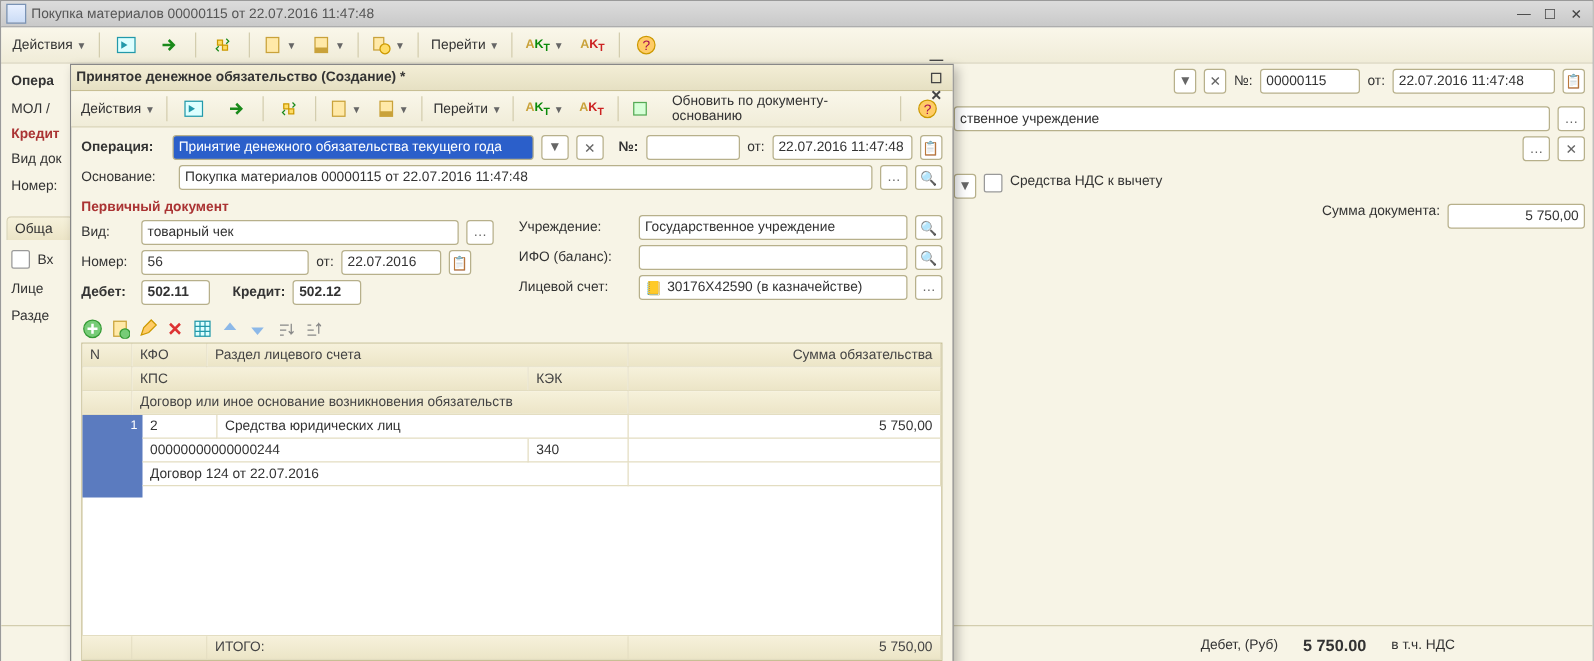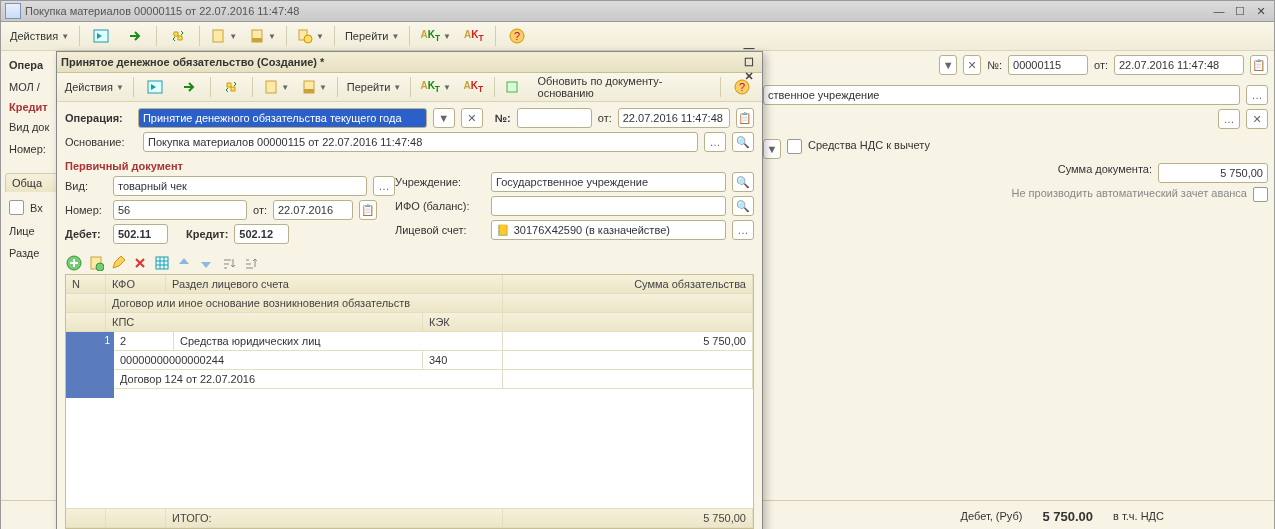--- a/index.html
+++ b/index.html
@@ -198,24 +198,20 @@
       </div>
       <div class="right-row" style="justify-content:flex-start;margin-top:10px">
         <span class="inp small-btn" style="width:18px">▼</span>
         <span class="check"></span>
         <span>Средства НДС к вычету</span>
       </div>
       <div class="right-row" style="margin-top:4px">
         <span class="lbl">Сумма документа:</span>
         <span class="inp" style="width:110px;justify-content:flex-end">5 750,00</span>
       </div>
-      <div class="right-row" style="color:#888;margin-top:4px">
-        <span>Не производить автоматический зачет аванса</span>
-        <span class="check"></span>
-      </div>
     </div>
 
     <div class="footer">
       <div class="sp"></div>
       <span>Дебет, (Руб)</span>
       <span style="font-weight:700;font-size:13px">5 750.00</span>
       <span>в т.ч. НДС</span>
       <span style="width:80px"></span>
     </div>
 
@@ -312,21 +308,21 @@
           <span class="inp small-btn" style="width:18px">📋</span>
         </div>
 
         <div class="row">
           <span class="lbl" style="width:72px">Основание:</span>
           <span class="inp" style="flex:1">Покупка материалов 00000115 от 22.07.2016 11:47:48</span>
           <span class="inp small-btn">…</span>
           <span class="inp small-btn">🔍</span>
         </div>
 
-        <div style="display:flex;">
+        <div style="display:flex;gap:20px">
           <div style="flex:0 0 330px">
             <div class="section-title">Первичный документ</div>
             <div class="row">
               <span class="lbl" style="width:42px">Вид:</span>
               <span class="inp" style="flex:1">товарный чек</span>
               <span class="inp small-btn">…</span>
             </div>
             <div class="row">
               <span class="lbl" style="width:42px">Номер:</span>
               <span class="inp" style="width:134px">56</span>
@@ -420,27 +416,27 @@
         <div class="tbl">
 
           <div class="thead">
             <div class="thcell col-n">N</div>
             <div class="thcell col-kfo">КФО</div>
             <div class="thcell col-mid" style="flex:1">Раздел лицевого счета</div>
             <div class="thcell col-sum">Сумма обязательства</div>
           </div>
           <div class="thead">
             <div class="thcell col-n"></div>
-            <div class="thcell" style="flex:1">Договор или иное основание возникновения обязательств</div>
+            <div class="thcell" style="flex:1">КПС</div>
+            <div class="thcell col-kek">КЭК</div>
             <div class="thcell col-sum"></div>
           </div>
           <div class="thead">
             <div class="thcell col-n"></div>
-            <div class="thcell" style="flex:1">КПС</div>
-            <div class="thcell col-kek">КЭК</div>
+            <div class="thcell" style="flex:1">Договор или иное основание возникновения обязательств</div>
             <div class="thcell col-sum"></div>
           </div>
 
           <div class="trow" style="position:relative">
             <div class="rowmarker" style="height:60px">1</div>
             <div style="flex:1">
               <div class="trow">
                 <div class="tdcell col-kfo">2</div>
                 <div class="tdcell" style="flex:1">Средства юридических лиц</div>
                 <div class="tdcell col-sum">5 750,00</div>

